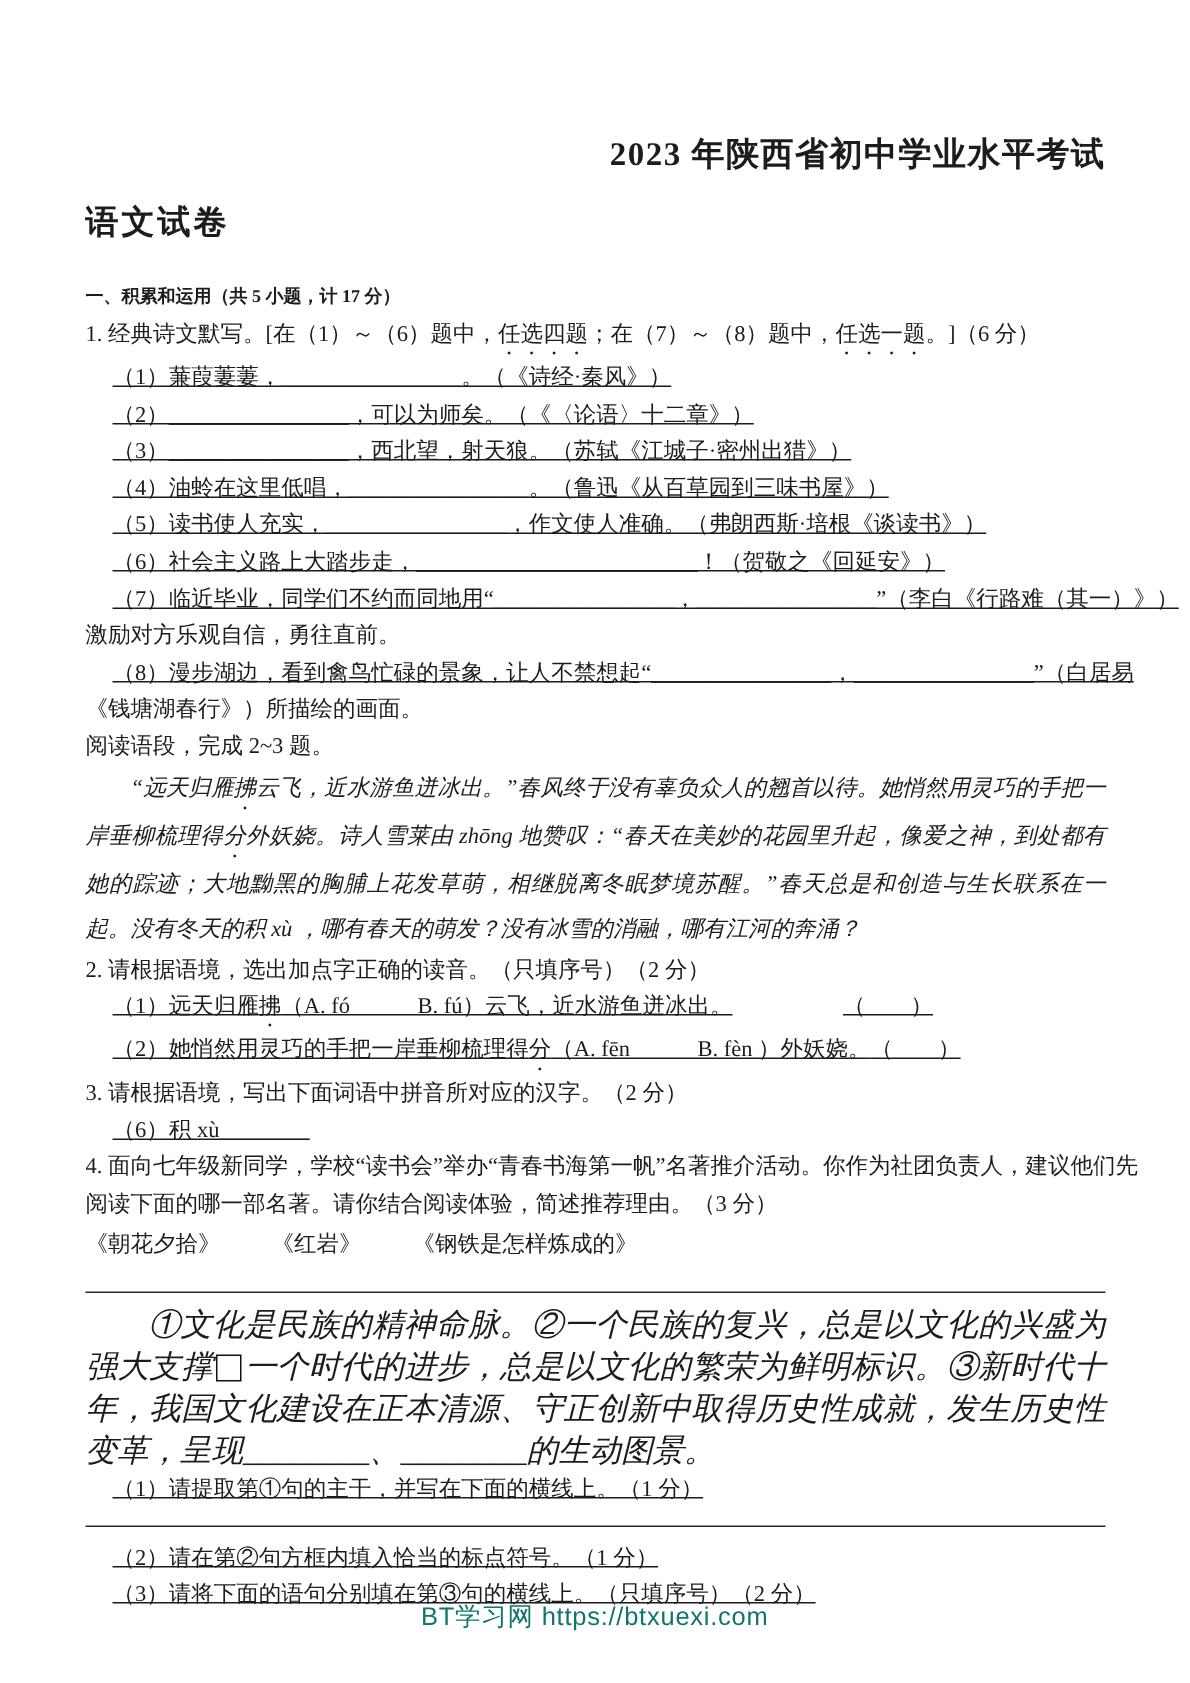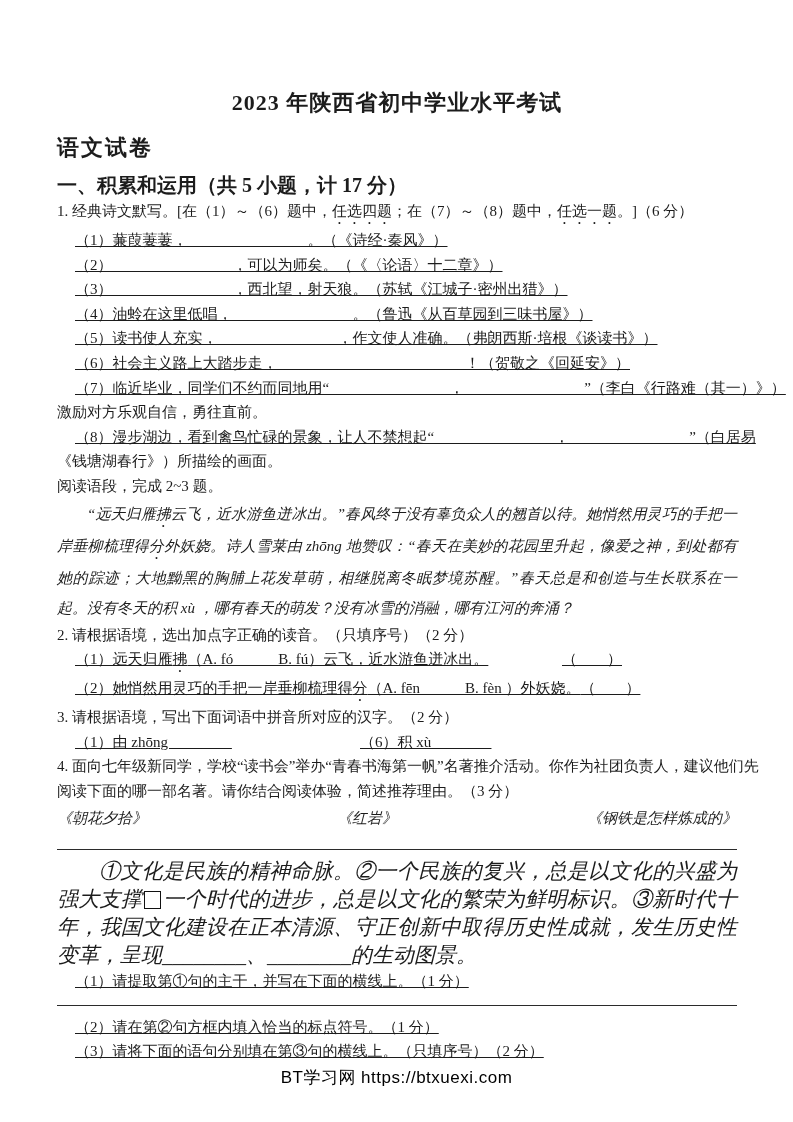--- a/index.html
+++ b/index.html
@@ -6,50 +6,50 @@
   body {
     width: 793px; height: 1122px; position: relative; overflow: hidden;
     font-family: "Liberation Serif", "DejaVu Serif", serif;
     color: #1c1c1c;
   }
   .page {
     position: relative; box-sizing: border-box;
     width: 793px; height: 1122px;
     padding: 88px 56px 0 57px;
   }
-  .doc-title   { text-align: center; font-size: 22px; line-height: 30px; font-weight: bold; letter-spacing: 1px; }
+  .doc-title   { text-align: right; font-size: 22px; line-height: 30px; font-weight: bold; letter-spacing: 1px; }
   .doc-subtitle{ text-align: left; font-size: 22px; line-height: 30px; font-weight: bold; margin-top: 15px; letter-spacing: 2px; }
-  .section-heading { font-size: 20px; line-height: 27px; font-weight: bold; margin-top: 9px; }
+  .section-heading { font-size: 12px; line-height: 27px; font-weight: bold; margin-top: 21px; }
   .line { font-size: 15px; line-height: 24.6px; white-space: nowrap; }
   .indent { padding-left: 18px; text-decoration: underline; }
   .flexline { display: flex; }
   .bracket { margin-left: auto; margin-right: 115px; }
   .kai { font-style: italic; text-align: justify; white-space: normal; }
   .para1 { font-size: 15px; line-height: 30px; text-indent: 2em; }
   .para5 { font-size: 21px; line-height: 28px; text-indent: 2em; }
   .q3row { display: flex; }
   .q3-first { display: inline-block; width: 285px; }
-  .books { display: flex; justify-content: space-between; gap: 20px; margin-top: 2px; font-style: italic; }
+  .books { display: flex; justify-content: flex-start; gap: 34px; margin-top: 2px; }
   .hr { height: 0; border-bottom: 1px solid #2b2b2b; }
   .hr1 { margin-top: 19px; margin-bottom: 7px; }
   .hr2 { margin-top: 11px; margin-bottom: 9px; }
   .dot-under {
     -webkit-text-emphasis: filled dot; -webkit-text-emphasis-position: under;
     text-emphasis: filled dot; text-emphasis-position: under right; margin-top: 12px;
   }
   .punct-box {
     display: inline-block; width: 15px; height: 16px;
     border: 1.5px solid #111; vertical-align: -3px; margin: 0 2px;
     font-style: normal;
   }
   .footer {
     position: absolute; left: 0; right: 0; top: 1066px;
     text-align: center;
     font-family: "Liberation Sans", "DejaVu Sans", sans-serif;
-    font-size: 17px; color: #000000; letter-spacing: 0.5px;
+    font-size: 17px; color: #0f766e; letter-spacing: 0.5px;
   }
 </style>
 </head>
 <body>
 
 <div class="page">
 
   <div class="doc-title">2023 年陕西省初中学业水平考试</div>
   <div class="doc-subtitle">语文试卷</div>
   <div class="section-heading">一、积累和运用（共 5 小题，计 17 分）</div>
@@ -74,21 +74,20 @@
     <span><span>（1）远天归雁</span><span class="dot-under">拂</span><span>（A. fó　　　B. fú）云飞，近水游鱼迸冰出。</span></span>
     <span class="bracket">（　　）</span>
   </div>
   <div class="line indent flexline">
     <span><span>（2）她悄然用灵巧的手把一岸垂柳梳理得</span><span class="dot-under">分</span><span>（A. fēn　　　B. fèn ）外妖娆。</span></span>
     <span class="bracket">（　　）</span>
   </div>
 
   <div class="line">3. 请根据语境，写出下面词语中拼音所对应的汉字。（2 分）</div>
   <div class="line indent q3row">
-    <span class="q3-first">（1）由 zhōng ________</span>
     <span>（6）积 xù________</span>
   </div>
 
   <div class="line">4. 面向七年级新同学，学校“读书会”举办“青春书海第一帆”名著推介活动。你作为社团负责人，建议他们先</div>
   <div class="line">阅读下面的哪一部名著。请你结合阅读体验，简述推荐理由。（3 分）</div>
   <div class="line books">
     <span>《朝花夕拾》</span>
     <span>《红岩》</span>
     <span>《钢铁是怎样炼成的》</span>
   </div>

